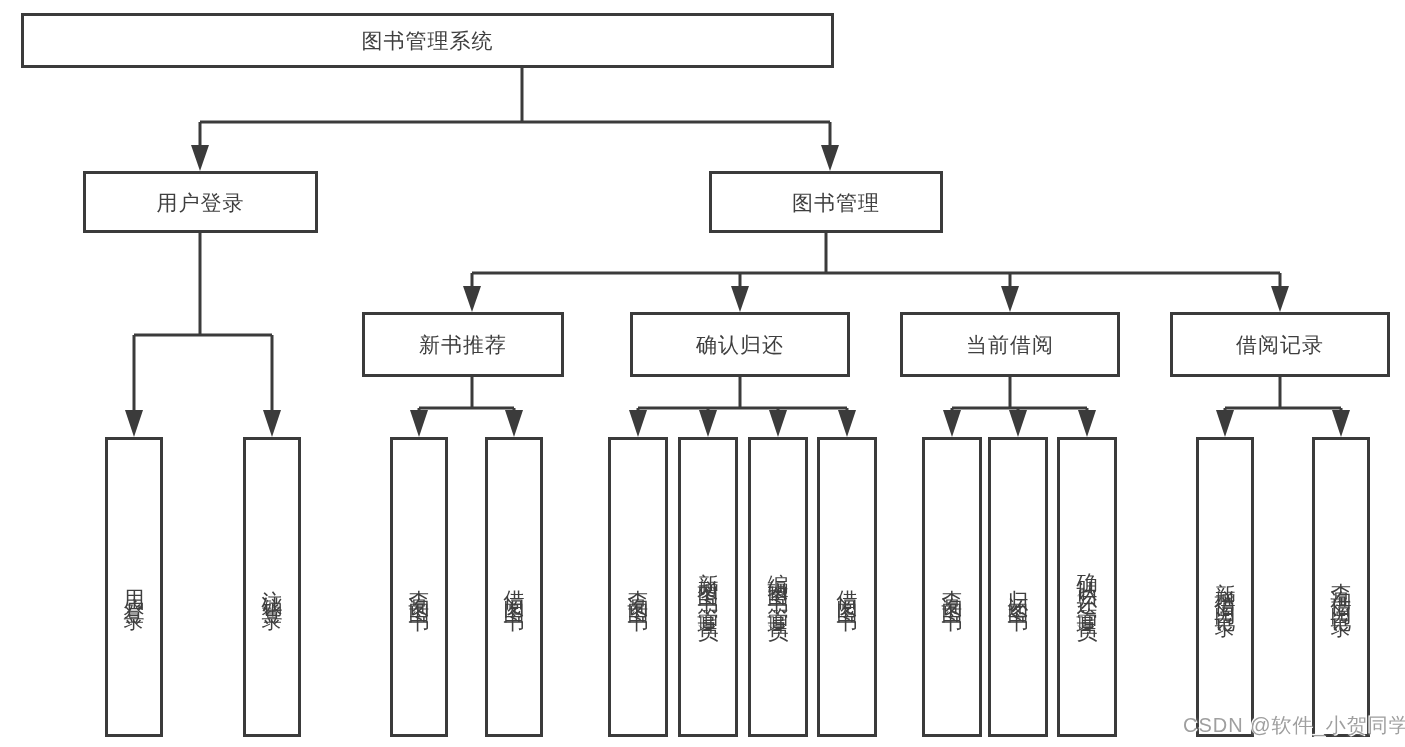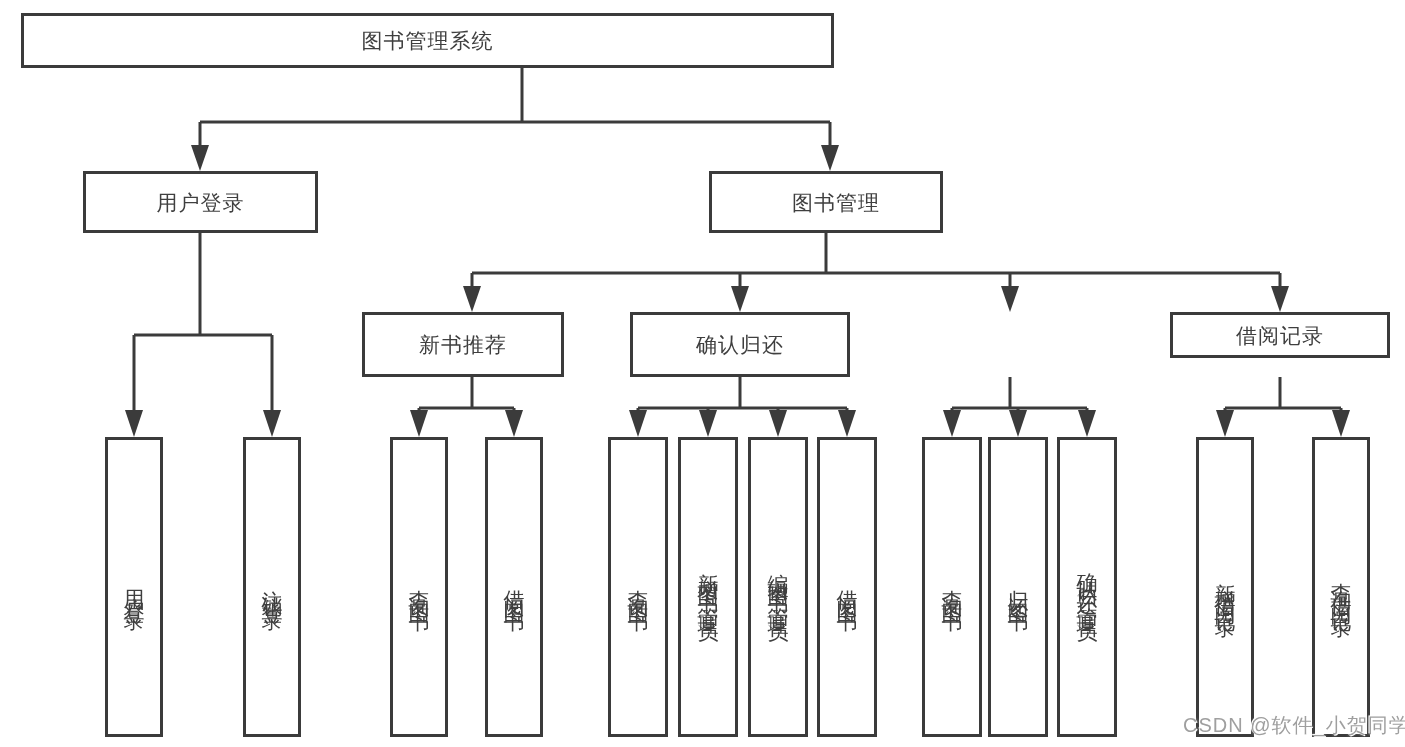--- a/index.html
+++ b/index.html
@@ -116,21 +116,22 @@
       <polygon points="1332,410 1350,410 1341,437"></polygon>
   </svg>
 
   <div class="box hbox" style="left:21px; top:13px; width:813px; height:55px;">图书管理系统</div>
 
   <div class="box hbox" style="left:83px; top:171px; width:235px; height:62px;">用户登录</div>
   <div class="box hbox" style="left:709px; top:171px; width:234px; height:62px;padding-left:20px;">图书管理</div>
 
   <div class="box hbox" style="left:362px; top:312px; width:202px; height:65px;">新书推荐</div>
   <div class="box hbox" style="left:630px; top:312px; width:220px; height:65px;">确认归还</div>
-  <div class="box hbox" style="left:1170px; top:312px; width:220px; height:46px;">借阅记录</div>
+  <div class="box hbox" style="left:900px; top:312px; width:220px; height:65px;">当前借阅</div>
+  <div class="box hbox" style="left:1170px; top:312px; width:220px; height:65px;">借阅记录</div>
 
   <div class="box vbox" style="left:105px; top:437px; width:58px; height:300px;">用户登录</div>
   <div class="box vbox" style="left:243px; top:437px; width:58px; height:300px;">注销登录</div>
 
   <div class="box vbox" style="left:390px; top:437px; width:58px; height:300px;">查询图书</div>
   <div class="box vbox" style="left:485px; top:437px; width:58px; height:300px;">借阅图书</div>
 
   <div class="box vbox" style="left:608px; top:437px; width:60px; height:300px;">查询图书</div>
   <div class="box vbox" style="left:678px; top:437px; width:60px; height:300px;">新增图书（管理员）</div>
   <div class="box vbox" style="left:748px; top:437px; width:60px; height:300px;">编辑图书（管理员）</div>

